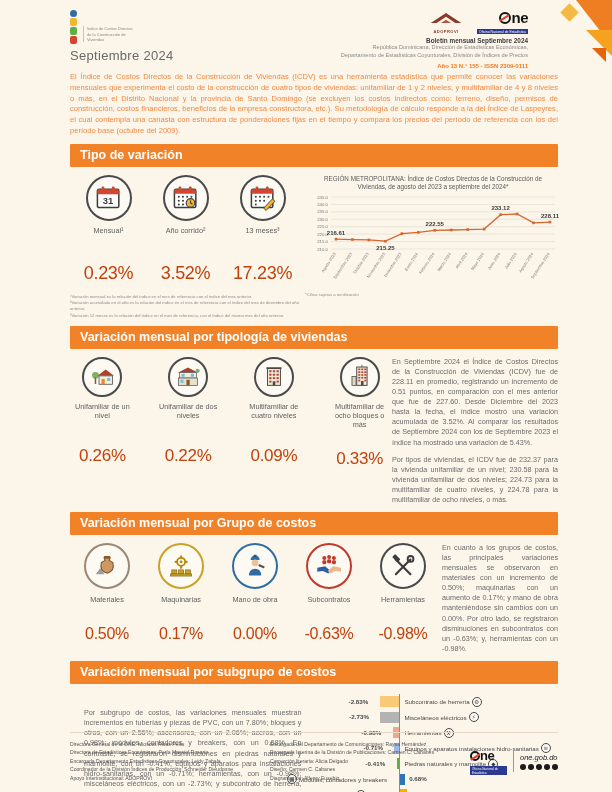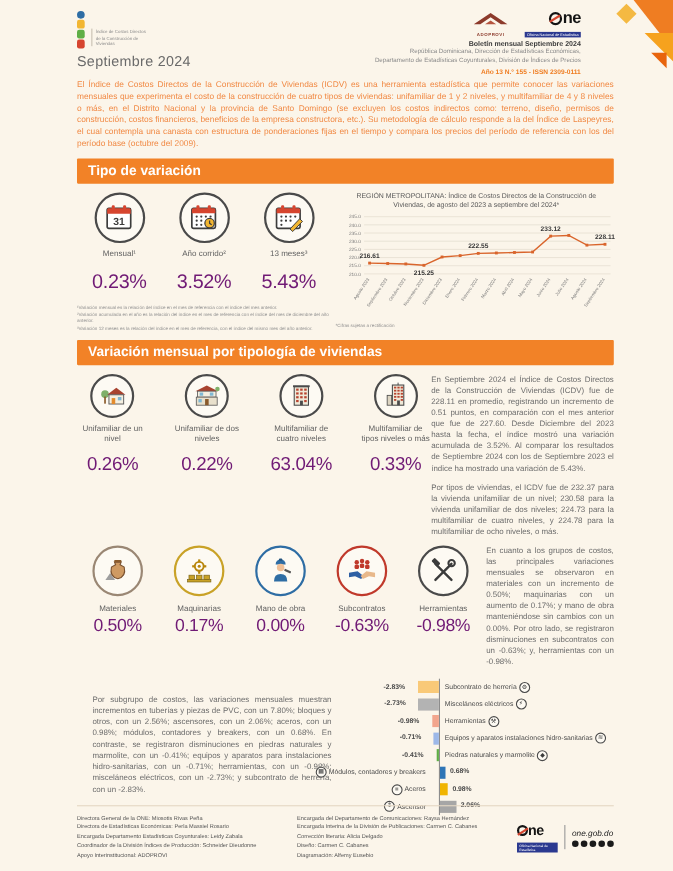--- a/index.html
+++ b/index.html
@@ -51,21 +51,21 @@
   .tipo-flex { display:flex; margin-top:8px; }
   .tipo-left { width:232px; }
   .items-row { display:flex; }
   .stat-item { text-align:center; }
   .tipo-left .stat-item { width:77px; }
   .circle { margin:0 auto; border-radius:50%; background:#fdfaf3; display:flex; align-items:center; justify-content:center; }
   .c46 { width:46px; height:46px; border:2px solid #4a4a4a; }
   .c40 { width:40px; height:40px; border:2px solid #4a4a4a; }
   .circle svg { width:72%; height:72%; }
   .stat-label { font-size:7.3px; color:#5f5f5f; margin-top:5px; line-height:1.25; min-height:17px; }
-  .stat-value { font-size:18px; color:#701a75; margin-top:3px; letter-spacing:-0.3px; }
+  .stat-value { font-size:18px; color:#c2410c; margin-top:20px; letter-spacing:-0.3px; }
   .footnotes { margin-top:10px; }
   .footnotes div { font-size:4.2px; color:#8f8f8f; line-height:1.5; }
 
   .chart-box { width:256px; margin-left:4px; }
   .chart-title { font-size:6.3px; color:#5a5a5a; text-align:center; line-height:1.3; padding:0 8px; }
   .chart-foot { font-size:4.2px; color:#8f8f8f; margin-top:1px; }
 
   
   .typ-flex { display:flex; margin-top:8px; }
   .typ-items { display:flex; width:322px;gap:21px; }
@@ -214,21 +214,21 @@
                   <circle cx="17" cy="11" r="0.8"></circle>
                   <circle cx="7" cy="14" r="0.8"></circle>
                   <circle cx="10.3" cy="14" r="0.8"></circle>
                   <circle cx="13.6" cy="14" r="0.8"></circle>
                   <circle cx="7" cy="17" r="0.8"></circle>
                 </g>
                 <polygon points="13.2,20 20.2,12.6 22.2,14.5 15.2,21.8" fill="#f2b632" stroke="#3d3d3d" stroke-width="0.7"></polygon>
               </svg>
             </div>
             <div class="stat-label">13 meses³</div>
-            <div class="stat-value">5.43%</div>
+            <div class="stat-value">17.23%</div>
           </div>
         </div>
       <div class="footnotes">
           <div>¹Variación mensual es la relación del índice en el mes de referencia con el índice del mes anterior.</div>
           <div>²Variación acumulada en el año es la relación del índice en el mes de referencia con el índice del mes de diciembre del año anterior.</div>
           <div>³Variación 12 meses es la relación del índice en el mes de referencia, con el índice del mismo mes del año anterior.</div>
         </div>
     </div>
     <div class="chart-box">
       <div class="chart-title">REGIÓN METROPOLITANA: Índice de Costos Directos de la Construcción de Viviendas, de agosto del 2023 a septiembre del 2024*</div>
@@ -336,21 +336,21 @@
                 <rect x="7.6" y="12.2" width="2.1" height="1.8"></rect>
                 <rect x="11" y="12.2" width="2.1" height="1.8"></rect>
                 <rect x="14.4" y="12.2" width="2.1" height="1.8"></rect>
                 <rect x="7.6" y="15.4" width="2.1" height="1.8"></rect>
                 <rect x="14.4" y="15.4" width="2.1" height="1.8"></rect>
               </g>
               <rect x="10.9" y="16" width="2.4" height="3.8" fill="#4a4a4a"></rect>
             </svg>
           </div>
           <div class="stat-label">Multifamiliar de cuatro niveles</div>
-          <div class="stat-value">63.04%</div>
+          <div class="stat-value">0.09%</div>
         </div>
         <div class="stat-item">
           <div class="circle c40">
             <svg viewBox="0 0 24 24">
               <rect x="4.6" y="11.5" width="3.8" height="8.3" fill="#ddd5c2" stroke="#4a4a4a" stroke-width="0.7"></rect>
               <rect x="9" y="2.8" width="9.6" height="17" fill="#efe9d8" stroke="#4a4a4a" stroke-width="0.9"></rect>
               <line x1="13.8" y1="0.8" x2="13.8" y2="2.8" stroke="#4a4a4a" stroke-width="0.8"></line>
               <g fill="#b8432f">
                 <rect x="10.4" y="4.2" width="1.9" height="1.5"></rect>
                 <rect x="13.2" y="4.2" width="1.9" height="1.5"></rect>
@@ -363,30 +363,31 @@
                 <rect x="16" y="9.4" width="1.9" height="1.5"></rect>
                 <rect x="10.4" y="12" width="1.9" height="1.5"></rect>
                 <rect x="13.2" y="12" width="1.9" height="1.5"></rect>
                 <rect x="16" y="12" width="1.9" height="1.5"></rect>
                 <rect x="10.4" y="14.6" width="1.9" height="1.5"></rect>
                 <rect x="16" y="14.6" width="1.9" height="1.5"></rect>
               </g>
               <rect x="13" y="15.8" width="2.3" height="4" fill="#4a4a4a"></rect>
             </svg>
           </div>
-          <div class="stat-label">Multifamiliar de tipos niveles o más</div>
+          <div class="stat-label">Multifamiliar de ocho bloques o más</div>
           <div class="stat-value">0.33%</div>
         </div>
       </div>
     <div class="side-par">
       <p>En Septiembre 2024 el Índice de Costos Directos de la Construcción de Viviendas (ICDV) fue de 228.11 en promedio, registrando un incremento de 0.51 puntos, en comparación con el mes anterior que fue de 227.60. Desde Diciembre del 2023 hasta la fecha, el índice mostró una variación acumulada de 3.52%. Al comparar los resultados de Septiembre 2024 con los de Septiembre 2023 el índice ha mostrado una variación de 5.43%.</p>
       <p>Por tipos de viviendas, el ICDV fue de 232.37 para la vivienda unifamiliar de un nivel; 230.58 para la vivienda unifamiliar de dos niveles; 224.73 para la multifamiliar de cuatro niveles, y 224.78 para la multifamiliar de ocho niveles, o más.</p>
     </div>
   </div>
 
+  <div class="section-bar">Variación mensual por Grupo de costos</div>
   <div class="grp-flex">
     <div class="grp-items items-row">
         <div class="stat-item">
           <div class="circle c46" style="border-color: rgb(154, 135, 116);">
             <svg viewBox="0 0 24 24">
               <polygon points="3,18.5 10,18.5 6.5,13.5" fill="#9e9e9e"></polygon>
               <path d="M9.6 5.6 L14.4 5.6 L13.6 7.4 L16.6 9.2 Q18.2 16 12 17.6 Q5.8 16 7.4 9.2 L10.4 7.4 Z" fill="#cf9a62" stroke="#7a5230" stroke-width="0.8"></path>
               <rect x="9.4" y="4" width="5.2" height="1.7" rx="0.5" fill="#8a5a2b"></rect>
             </svg>
           </div>
@@ -459,20 +460,21 @@
           </div>
           <div class="stat-label">Herramientas</div>
           <div class="stat-value">-0.98%</div>
         </div>
       </div>
     <div class="side-par">
       <p>En cuanto a los grupos de costos, las principales variaciones mensuales se observaron en materiales con un incremento de 0.50%; maquinarias con un aumento de 0.17%; y mano de obra manteniéndose sin cambios con un 0.00%. Por otro lado, se registraron disminuciones en subcontratos con un -0.63%; y, herramientas con un -0.98%.</p>
     </div>
   </div>
 
+  <div class="section-bar">Variación mensual por subgrupo de costos</div>
   <div class="sub-flex">
     <div class="sub-par">Por subgrupo de costos, las variaciones mensuales muestran incrementos en tuberías y piezas de PVC, con un 7.80%; bloques y otros, con un 2.56%; ascensores, con un 2.06%; aceros, con un 0.98%; módulos, contadores y breakers, con un 0.68%. En contraste, se registraron disminuciones en piedras naturales y marmolite, con un -0.41%; equipos y aparatos para instalaciones hidro-sanitarias, con un -0.71%; herramientas, con un -0.98%; misceláneos eléctricos, con un -2.73%; y subcontrato de herrería, con un -2.83%.</div>
     <div class="hbar-chart" id="hbar-chart">
         <div class="hbar-axis" style="left: 84px;"></div>
         <div class="hbar-row" style="height: 15.5px;">
           <div class="hbar" style="height: 11px; top: 2.25px; background: rgb(249, 201, 120); left: 64.19px; width: 19.81px;"></div>
           <span class="hbar-name" style="top: 0px; height: 15.5px; left: 89px;">
             <span>Subcontrato de herrería</span>
             <span class="mini-ic">⚙</span>
           </span>

